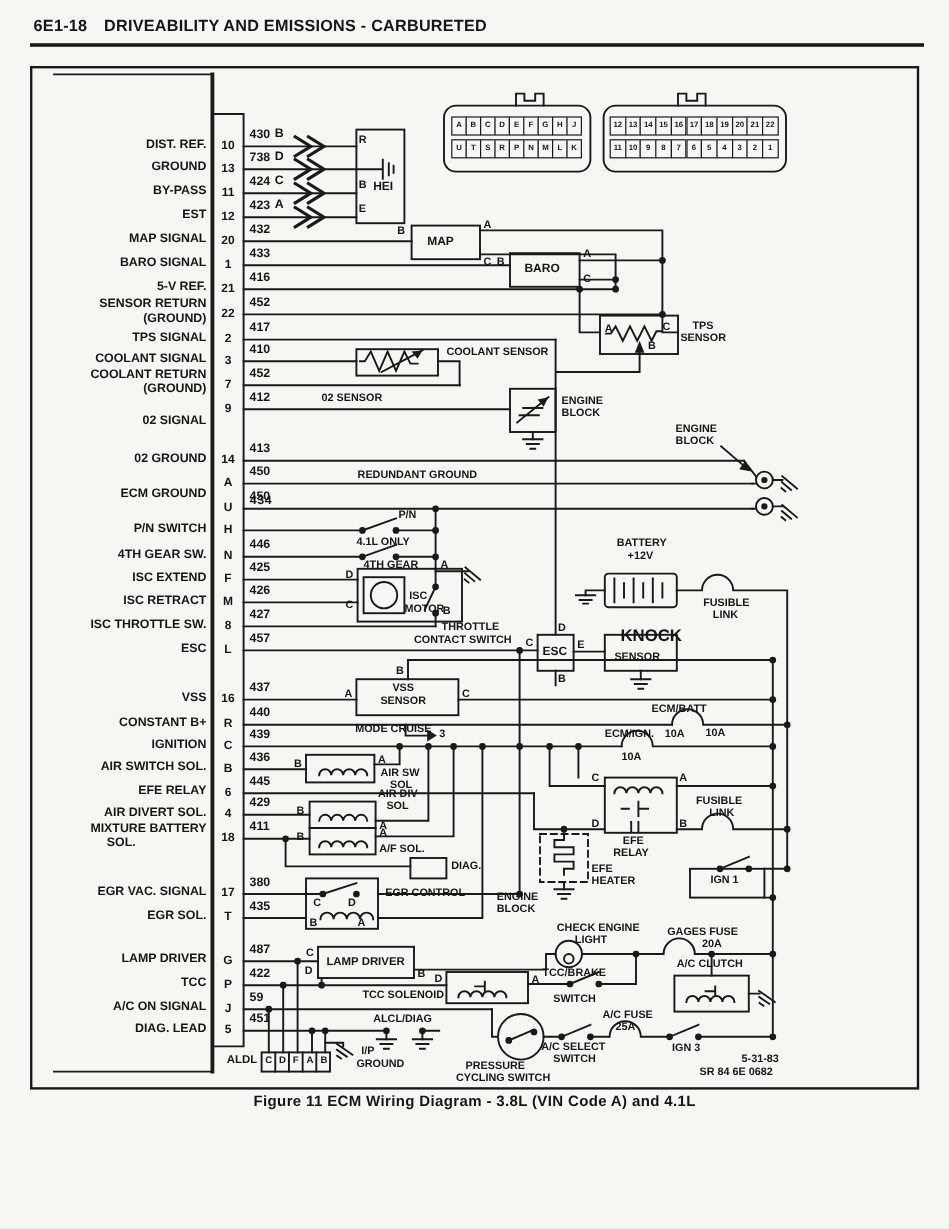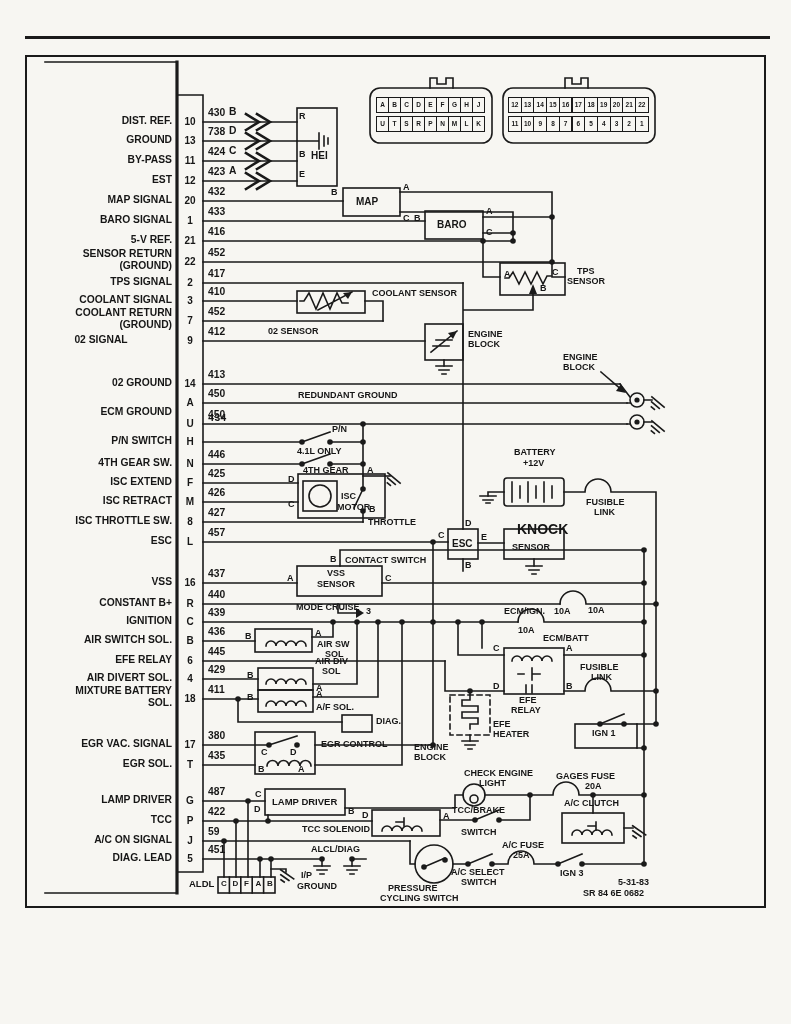--- a/index.html
+++ b/index.html
@@ -19,20 +19,23 @@
          font-weight:bold;line-height:1;}
   .wireno{position:absolute;font-size:10.3px;font-weight:bold;line-height:1;}
   .cell{position:absolute;border:1px solid #1a1a1a;font-size:6.5px;font-weight:bold;
         display:flex;align-items:center;justify-content:center;background:#f7f6f2;line-height:1;}
 </style>
 </head>
 <body>
 
 <div class="page">
 
+  <div class="hdr">
+    <span class="code">6E1-18</span><span>DRIVEABILITY AND EMISSIONS - CARBURETED</span>
+  </div>
   <div class="rule"></div>
   <div class="figbox"></div>
 
   <svg class="wires" width="791" height="1024" viewBox="0 0 791 1024">
     <g stroke="#1a1a1a" stroke-width="1.6" fill="none" stroke-linecap="square">
 
       <path d="M45 62 H177 M45 893 H177"></path>
       <path stroke-width="3.2" d="M177 62 V893"></path>
       <path d="M203 95 V872 M177 95 H203 M177 872 H203"></path>
 
@@ -272,21 +275,21 @@
       <span class="pinlab" style="top: 277px;">TPS SIGNAL</span>
       <span class="pinch" style="top: 278px;">2</span>
       <span class="wireno" style="left: 208px; top: 269px;">417</span>
       <span class="pinlab" style="top: 295px;">COOLANT SIGNAL</span>
       <span class="pinch" style="top: 296px;">3</span>
       <span class="wireno" style="left: 208px; top: 287px;">410</span>
       <span class="pinlab" style="top: 308px;">COOLANT RETURN</span>
       <span class="pinlab" style="top: 320px;">(GROUND)</span>
       <span class="pinch" style="top: 316px;">7</span>
       <span class="wireno" style="left: 208px; top: 307px;">452</span>
-      <span class="pinlab" style="top: 335px; text-align: center;">02 SIGNAL</span>
+      <span class="pinlab" style="top: 346px;">02 SIGNAL</span>
       <span class="pinch" style="top: 336px;">9</span>
       <span class="wireno" style="left: 208px; top: 327px;">412</span>
       <span class="pinlab" style="top: 378px;">02 GROUND</span>
       <span class="pinch" style="top: 379px;">14</span>
       <span class="wireno" style="left: 208px; top: 370px;">413</span>
       <span class="pinlab" style="top: 407px;">ECM GROUND</span>
       <span class="pinch" style="top: 398px;">A</span>
       <span class="wireno" style="left: 208px; top: 389px;">450</span>
       <span class="pinch" style="top: 419px;">U</span>
       <span class="wireno" style="left: 208px; top: 410px;">450</span>
@@ -320,21 +323,21 @@
       <span class="pinlab" style="top: 635px;">AIR SWITCH SOL.</span>
       <span class="pinch" style="top: 636px;">B</span>
       <span class="wireno" style="left: 208px; top: 627px;">436</span>
       <span class="pinlab" style="top: 655px;">EFE RELAY</span>
       <span class="pinch" style="top: 656px;">6</span>
       <span class="wireno" style="left: 208px; top: 647px;">445</span>
       <span class="pinlab" style="top: 673px;">AIR DIVERT SOL.</span>
       <span class="pinch" style="top: 674px;">4</span>
       <span class="wireno" style="left: 208px; top: 665px;">429</span>
       <span class="pinlab" style="top: 686px;">MIXTURE BATTERY</span>
-      <span class="pinlab" style="top: 698px;">SOL.</span>
+      <span class="pinlab" style="top: 698px; text-align: center;">SOL.</span>
       <span class="pinch" style="top: 694px;">18</span>
       <span class="wireno" style="left: 208px; top: 685px;">411</span>
       <span class="pinlab" style="top: 739px;">EGR VAC. SIGNAL</span>
       <span class="pinch" style="top: 740px;">17</span>
       <span class="wireno" style="left: 208px; top: 731px;">380</span>
       <span class="pinlab" style="top: 759px;">EGR SOL.</span>
       <span class="pinch" style="top: 760px;">T</span>
       <span class="wireno" style="left: 208px; top: 751px;">435</span>
       <span class="pinlab" style="top: 795px;">LAMP DRIVER</span>
       <span class="pinch" style="top: 796px;">G</span>
@@ -373,42 +376,42 @@
       <span class="lb" style="left: 332px; top: 425px; font-size: 9px;">P/N</span>
       <span class="lb" style="left: 297px; top: 447px; font-size: 9px;">4.1L ONLY</span>
       <span class="lb" style="left: 303px; top: 466px; font-size: 9px;">4TH GEAR</span>
       <span class="lb" style="left: 288px; top: 475px; font-size: 9px;">D</span>
       <span class="lb" style="left: 288px; top: 500px; font-size: 9px;">C</span>
       <span class="lb" style="left: 367px; top: 466px; font-size: 9px;">A</span>
       <span class="lb" style="left: 369px; top: 505px; font-size: 9px;">B</span>
       <span class="lb" style="left: 341px; top: 492px; font-size: 9px;">ISC</span>
       <span class="lb" style="left: 337px; top: 503px; font-size: 9px;">MOTOR</span>
       <span class="lb" style="left: 368px; top: 518px; font-size: 9px;">THROTTLE</span>
-      <span class="lb" style="left: 345px; top: 556px; font-size: 9px;">CONTACT SWITCH</span>
+      <span class="lb" style="left: 345px; top: 529px; font-size: 9px;">CONTACT SWITCH</span>
       <span class="lb" style="left: 438px; top: 531px; font-size: 9px;">C</span>
       <span class="lb" style="left: 465px; top: 519px; font-size: 9px;">D</span>
       <span class="lb" style="left: 481px; top: 533px; font-size: 9px;">E</span>
       <span class="lb" style="left: 465px; top: 561px; font-size: 9px;">B</span>
       <span class="lb" style="left: 452px; top: 539px; font-size: 10px;">ESC</span>
       <span class="lb" style="left: 517px; top: 522px; font-size: 14px;">KNOCK</span>
       <span class="lb" style="left: 512px; top: 543px; font-size: 9px;">SENSOR</span>
       <span class="lb" style="left: 563px; top: 353px; font-size: 9px;">ENGINE</span>
       <span class="lb" style="left: 563px; top: 363px; font-size: 9px;">BLOCK</span>
       <span class="lb" style="left: 514px; top: 448px; font-size: 9px;">BATTERY</span>
       <span class="lb" style="left: 523px; top: 459px; font-size: 9px;">+12V</span>
       <span class="lb" style="left: 586px; top: 498px; font-size: 9px;">FUSIBLE</span>
       <span class="lb" style="left: 594px; top: 508px; font-size: 9px;">LINK</span>
       <span class="lb" style="left: 327px; top: 569px; font-size: 9px;">VSS</span>
       <span class="lb" style="left: 317px; top: 580px; font-size: 9px;">SENSOR</span>
       <span class="lb" style="left: 287px; top: 574px; font-size: 9px;">A</span>
       <span class="lb" style="left: 330px; top: 555px; font-size: 9px;">B</span>
       <span class="lb" style="left: 385px; top: 574px; font-size: 9px;">C</span>
       <span class="lb" style="left: 296px; top: 603px; font-size: 9px;">MODE CRUISE</span>
       <span class="lb" style="left: 366px; top: 607px; font-size: 9px;">3</span>
-      <span class="lb" style="left: 543px; top: 586px; font-size: 9px; margin-top: 48px;">ECM/BATT</span>
+      <span class="lb" style="left: 543px; top: 586px; font-size: 9px;">ECM/BATT</span>
       <span class="lb" style="left: 588px; top: 606px; font-size: 9px;">10A</span>
       <span class="lb" style="left: 504px; top: 607px; font-size: 9px;">ECM/IGN.</span>
       <span class="lb" style="left: 554px; top: 607px; font-size: 9px;">10A</span>
       <span class="lb" style="left: 518px; top: 626px; font-size: 9px;">10A</span>
       <span class="lb" style="left: 245px; top: 632px; font-size: 9px;">B</span>
       <span class="lb" style="left: 315px; top: 629px; font-size: 9px;">A</span>
       <span class="lb" style="left: 317px; top: 640px; font-size: 9px;">AIR SW</span>
       <span class="lb" style="left: 325px; top: 650px; font-size: 9px;">SOL</span>
       <span class="lb" style="left: 247px; top: 671px; font-size: 9px;">B</span>
       <span class="lb" style="left: 316px; top: 684px; font-size: 9px;">A</span>
@@ -503,13 +506,14 @@
       <div class="cell" style="left: 546.1px; top: 116px; width: 11.7px; height: 14px;">8</div>
       <div class="cell" style="left: 558.8px; top: 116px; width: 11.7px; height: 14px;">7</div>
       <div class="cell" style="left: 571.5px; top: 116px; width: 11.7px; height: 14px;">6</div>
       <div class="cell" style="left: 584.2px; top: 116px; width: 11.7px; height: 14px;">5</div>
       <div class="cell" style="left: 596.9px; top: 116px; width: 11.7px; height: 14px;">4</div>
       <div class="cell" style="left: 609.6px; top: 116px; width: 11.7px; height: 14px;">3</div>
       <div class="cell" style="left: 622.3px; top: 116px; width: 11.7px; height: 14px;">2</div>
       <div class="cell" style="left: 635px; top: 116px; width: 11.7px; height: 14px;">1</div>
     </div>
 
+  <div class="caption">Figure 11 ECM Wiring Diagram - 3.8L (VIN Code A) and 4.1L</div>
 </div>
 
 </body></html>

